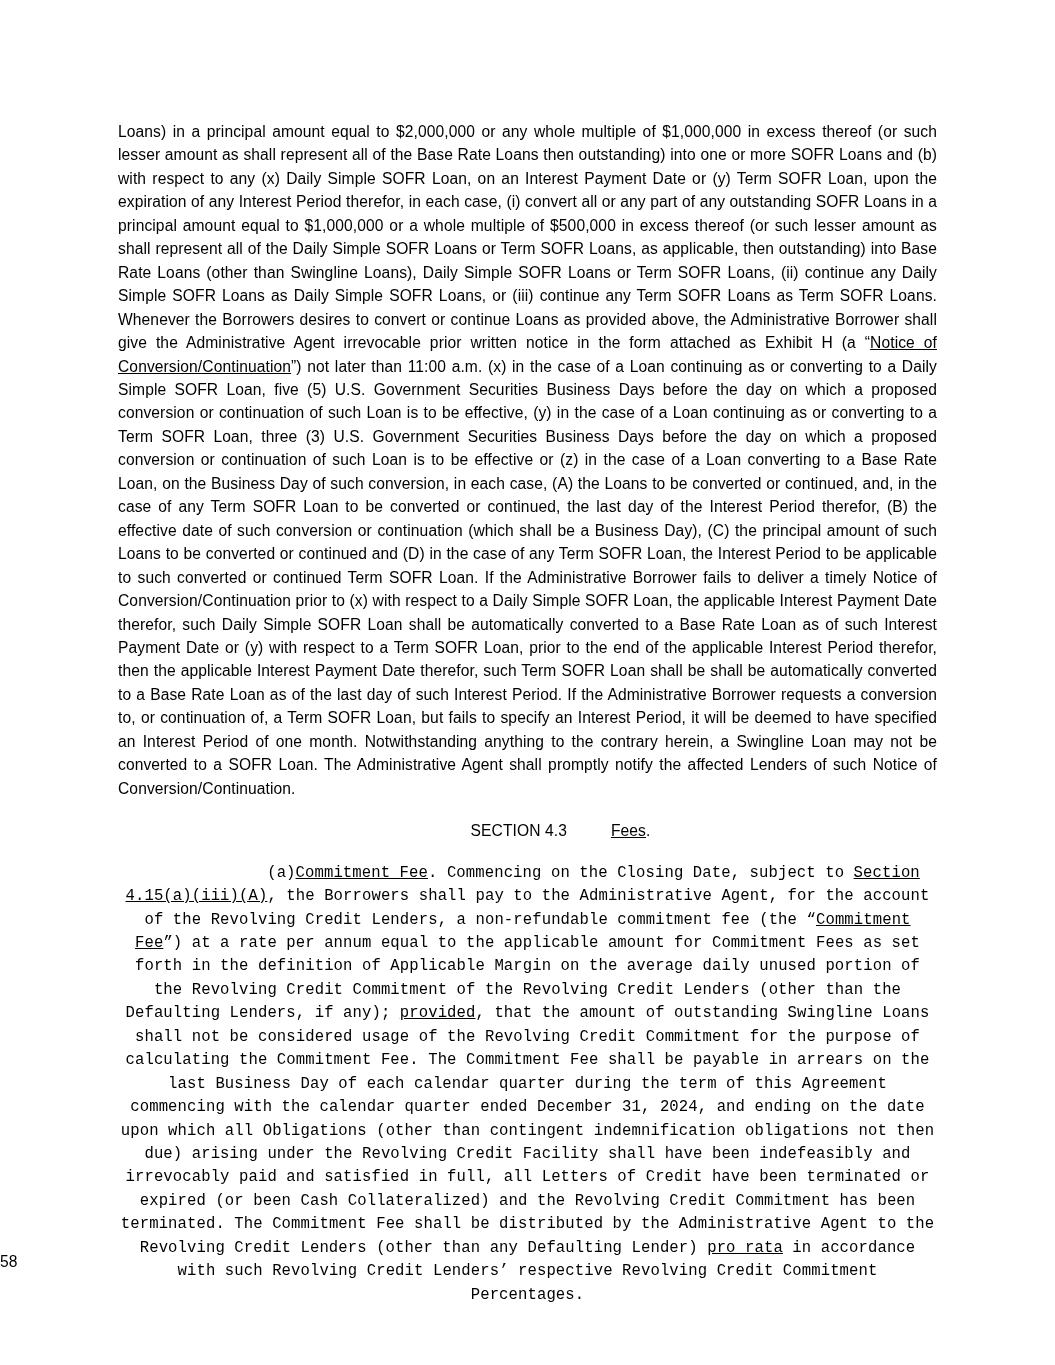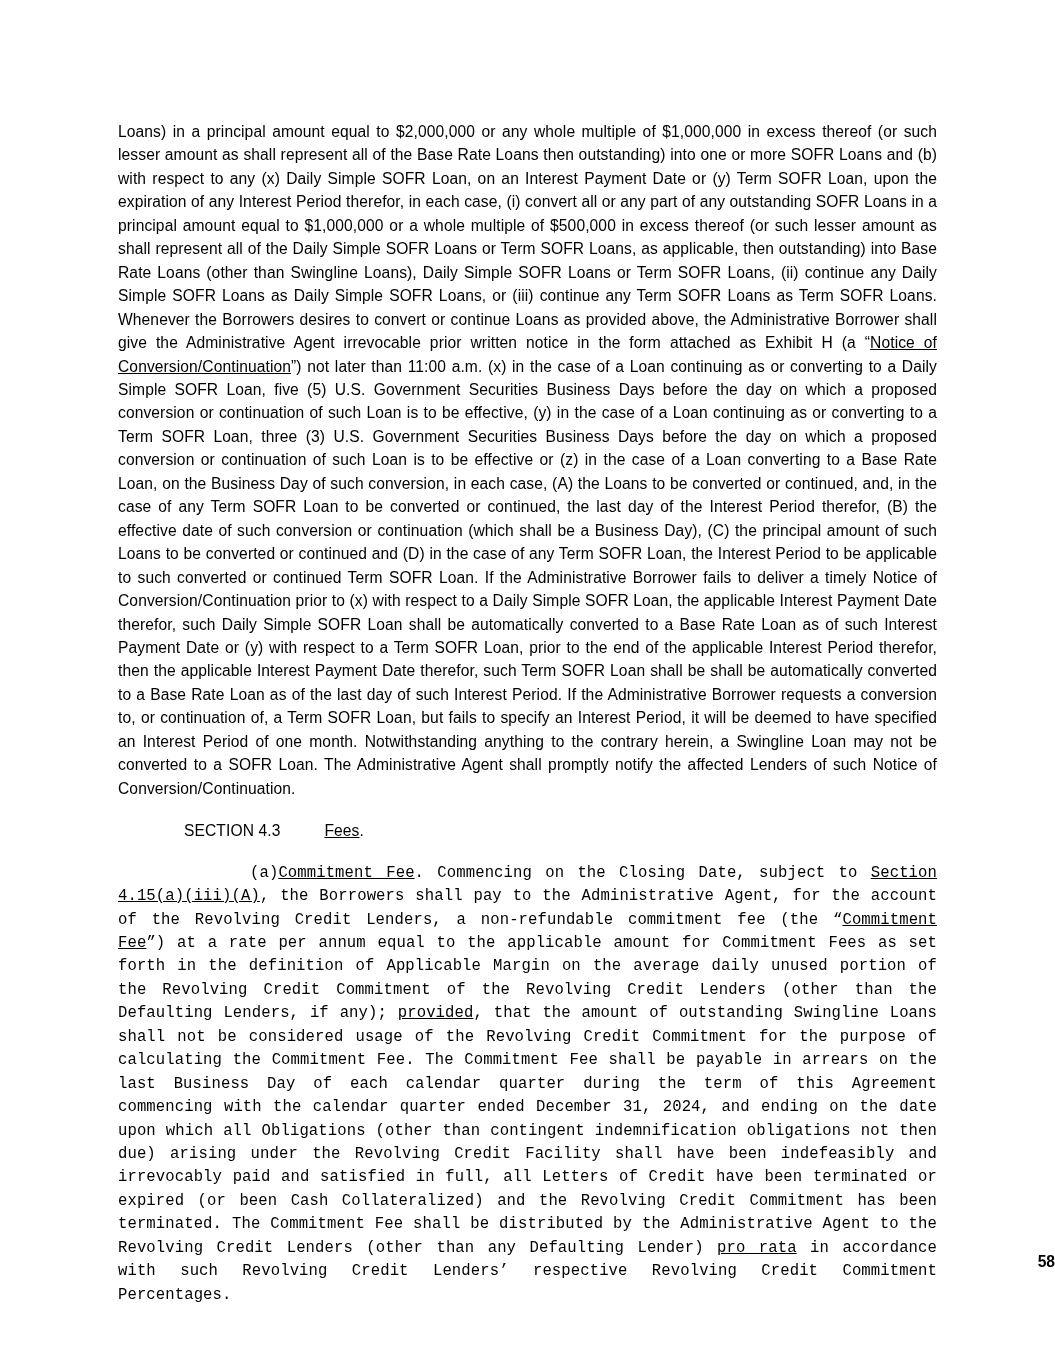--- a/index.html
+++ b/index.html
@@ -26,20 +26,21 @@
     text-align: justify;
     text-justify: inter-word;
     letter-spacing: 0.1px;
   }
   .para {
     margin: 0 0 0 0;
     text-align: justify;
   }
   .para + .para {
     margin-top: 19px;
+    text-align: center;
   }
   .indent {
     text-indent: 66px;
     font-family: Liberation Mono, monospace;
   }
   .section-head {
     margin-top: 22px;
     margin-bottom: 0;
     text-indent: 0;
     padding-left: 66px;
@@ -56,23 +57,22 @@
     text-decoration: underline;
   }
   .sub-label {
     display: inline-block;
   }
   .page-number {
     position: absolute;
     left: 0;
     right: 0;
     top: 1253px;
-    text-align: right;
+    text-align: left;
     font-size: 15.6px;
-    font-weight: bold;
   }
 </style>
 </head>
 <body>
 
 <div class="page">
 
   <div class="doc-body">
 
     <p class="para"><span>Loans) in a principal amount equal to $2,000,000 or any whole multiple of $1,000,000 in excess thereof (or such lesser amount as shall represent all of the Base Rate Loans then outstanding) into one or more SOFR Loans and (b) with respect to any (x) Daily Simple SOFR Loan, on an Interest Payment Date or (y) Term SOFR Loan, upon the expiration of any Interest Period therefor, in each case, (i) convert all or any part of any outstanding SOFR Loans in a principal amount equal to $1,000,000 or a whole multiple of $500,000 in excess thereof (or such lesser amount as shall represent all of the Daily Simple SOFR Loans or Term SOFR Loans, as applicable, then outstanding) into Base Rate Loans (other than Swingline Loans), Daily Simple SOFR Loans or Term SOFR Loans, (ii) continue any Daily Simple SOFR Loans as Daily Simple SOFR Loans, or (iii) continue any Term SOFR Loans as Term SOFR Loans.  Whenever the Borrowers desires to convert or continue Loans as provided above, the Administrative Borrower shall give the Administrative Agent irrevocable prior written notice in the form attached as Exhibit H (a “</span><span class="u">Notice of Conversion/Continuation</span><span>”) not later than 11:00 a.m. (x) in the case of a Loan continuing as or converting to a Daily Simple SOFR Loan, five (5) U.S. Government Securities Business Days before the day on which a proposed conversion or continuation of such Loan is to be effective, (y) in the case of a Loan continuing as or converting to a Term SOFR Loan, three (3) U.S. Government Securities Business Days before the day on which a proposed conversion or continuation of such Loan is to be effective or (z) in the case of a Loan converting to a Base Rate Loan, on the Business Day of such conversion, in each case, (A) the Loans to be converted or continued, and, in the case of any Term SOFR Loan to be converted or continued, the last day of the Interest Period therefor, (B) the effective date of such conversion or continuation (which shall be a Business Day), (C) the principal amount of such Loans to be converted or continued and (D) in the case of any Term SOFR Loan, the Interest Period to be applicable to such converted or continued Term SOFR Loan.  If the Administrative Borrower fails to deliver a timely Notice of Conversion/Continuation prior to (x) with respect to a Daily Simple SOFR Loan, the applicable Interest Payment Date therefor, such Daily Simple SOFR Loan shall be automatically converted to a Base Rate Loan as of such Interest Payment Date or (y) with respect to a Term SOFR Loan, prior to the end of the applicable Interest Period therefor, then the applicable Interest Payment Date therefor, such Term SOFR Loan shall be shall be automatically converted to a Base Rate Loan as of the last day of such Interest Period.  If the Administrative Borrower requests a conversion to, or continuation of, a Term SOFR Loan, but fails to specify an Interest Period, it will be deemed to have specified an Interest Period of one month.  Notwithstanding anything to the contrary herein, a Swingline Loan may not be converted to a SOFR Loan.  The Administrative Agent shall promptly notify the affected Lenders of such Notice of Conversion/Continuation.</span></p>

